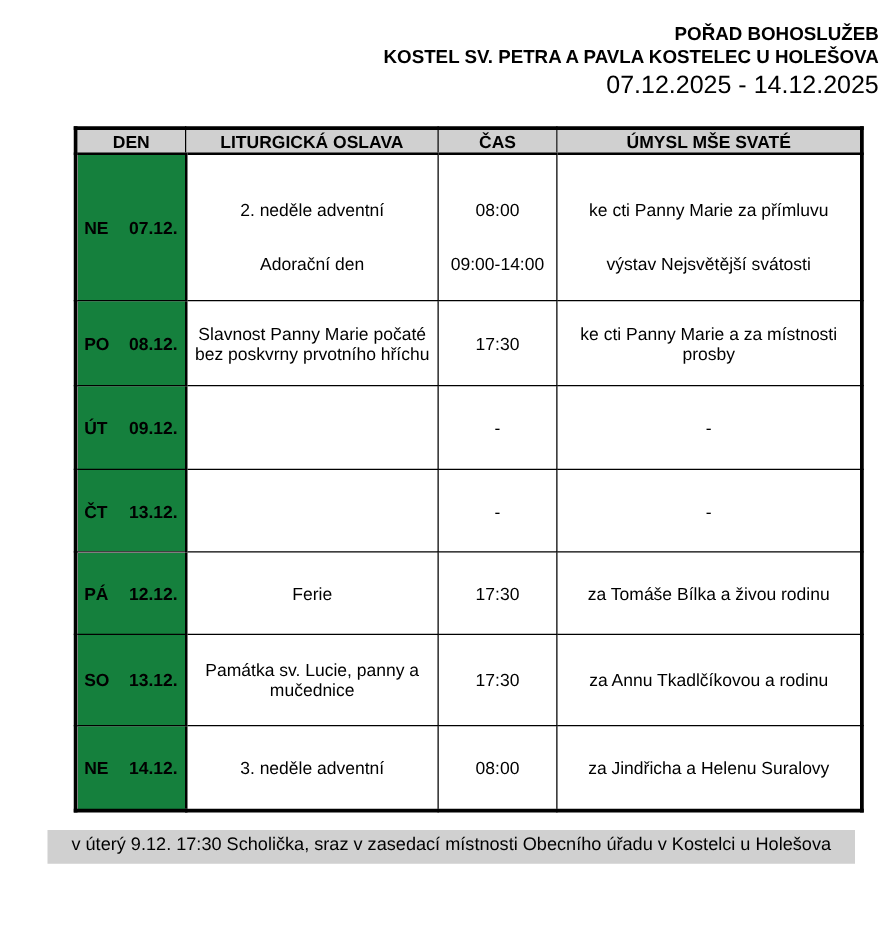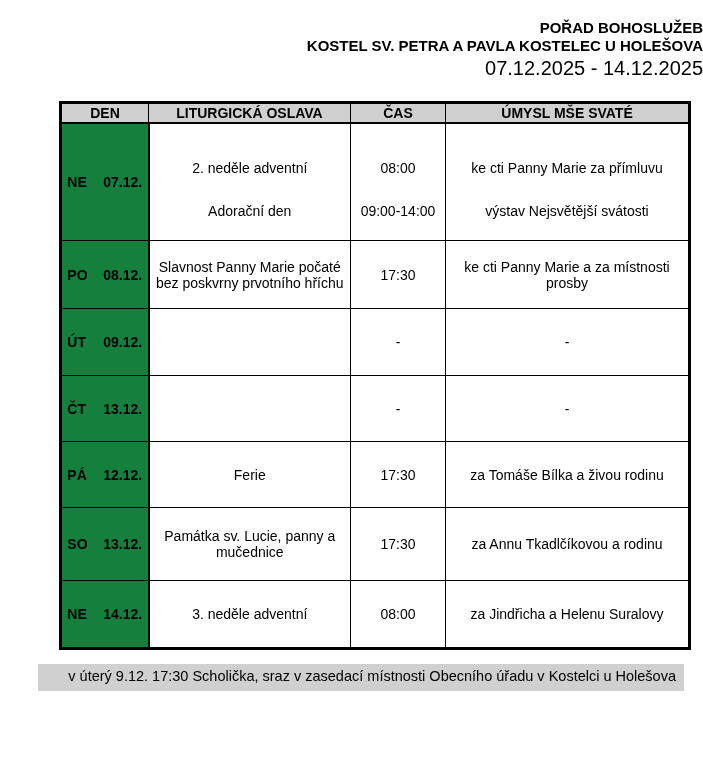--- a/index.html
+++ b/index.html
@@ -67,21 +67,21 @@
   }
   .dual > div { line-height: 16px; }
 
   .footer-note {
     width: 646px;
     margin: 14px 0 0 38px;
     background: #d0d0d0;
     font-size: 14.5px;
     line-height: 21px;
     padding: 2px 8px 4px 8px;
-    text-align: right;
+    text-align: center;
   }
 </style>
 </head>
 <body>
 
 <div class="titles">
   <div class="title-line">POŘAD BOHOSLUŽEB</div>
   <div class="title-line">KOSTEL SV. PETRA A PAVLA KOSTELEC U HOLEŠOVA</div>
   <div class="date-line">07.12.2025 - 14.12.2025</div>
 </div>

